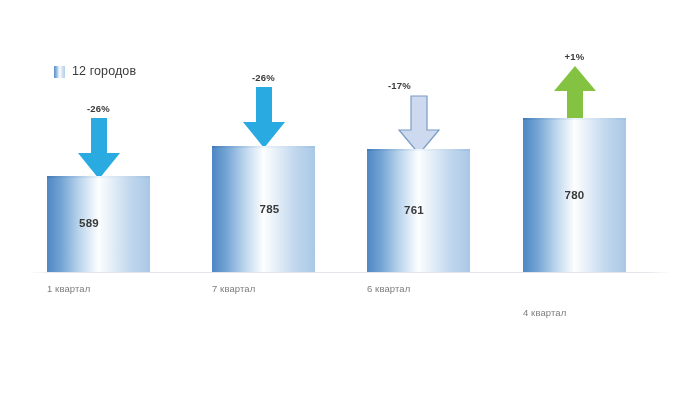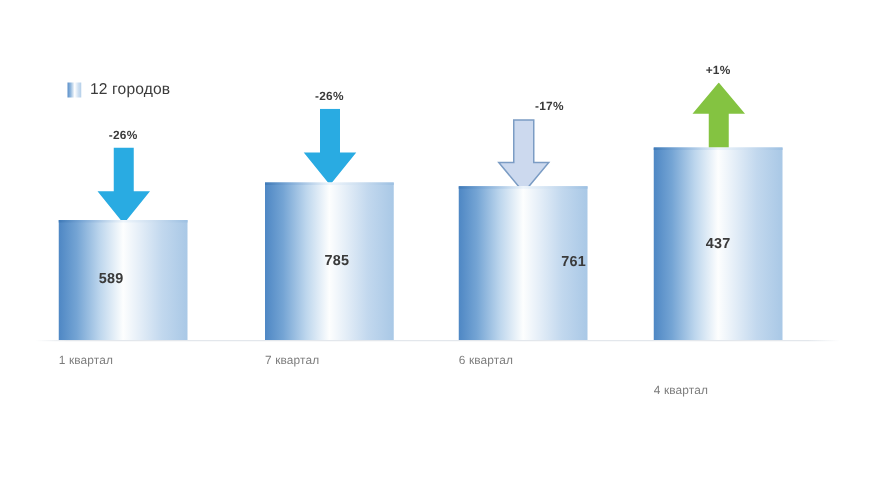--- a/index.html
+++ b/index.html
@@ -158,41 +158,41 @@
       <path d="M14 0 H30 V35 H43 L22 61 L1 35 H14 Z" fill="#29abe2"></path>
     </svg>
   </div>
 
   <div class="bar" style="left:212px; top:146px; width:103px; height:126px;">
     <span class="bar-top-cap"></span>
   </div>
   <div class="bar-value" style="left:212px; top:203px; width:115px;">785</div>
   <div class="cat-label" style="left:212px; top:283px; width:103px;">7 квартал</div>
 
-  <div class="pct-label" style="left:388px; top:80px; width:103px;">-17%</div>
+  <div class="pct-label" style="left:348px; top:80px; width:103px;">-17%</div>
 
   <div class="arrow" style="left:396px; top:95px;">
     <svg width="46" height="62" viewBox="0 0 46 62">
       <path d="M15 1 H31 V35 H43 L23 59 L3 35 H15 Z" fill="#ccd9ee" stroke="#7b9cc4" stroke-width="1.2" stroke-linejoin="miter"></path>
     </svg>
   </div>
 
   <div class="bar" style="left:367px; top:149px; width:103px; height:123px;">
     <span class="bar-top-cap"></span>
   </div>
-  <div class="bar-value" style="left:367px; top:204px; width:94px;margin-left:45px;">761</div>
+  <div class="bar-value" style="left:367px; top:204px; width:94px;">761</div>
   <div class="cat-label" style="left:367px; top:283px; width:103px;">6 квартал</div>
 
   <div class="pct-label" style="left:523px; top:51px; width:103px;">+1%</div>
 
   <div class="arrow" style="left:552px; top:66px;">
     <svg width="46" height="58" viewBox="0 0 46 58">
       <path d="M23 0 L44 25 H31 V57 H15 V25 H2 Z" fill="#84c341"></path>
     </svg>
   </div>
 
   <div class="bar" style="left:523px; top:118px; width:103px; height:154px;">
     <span class="bar-top-cap"></span>
   </div>
-  <div class="bar-value" style="left:523px; top:189px; width:103px;">437</div>
+  <div class="bar-value" style="left:523px; top:189px; width:103px;">780</div>
   <div class="cat-label" style="left:523px; top:283px; width:103px;margin-top:24px;">4 квартал</div>
 
 </div>
 
 </body></html>

